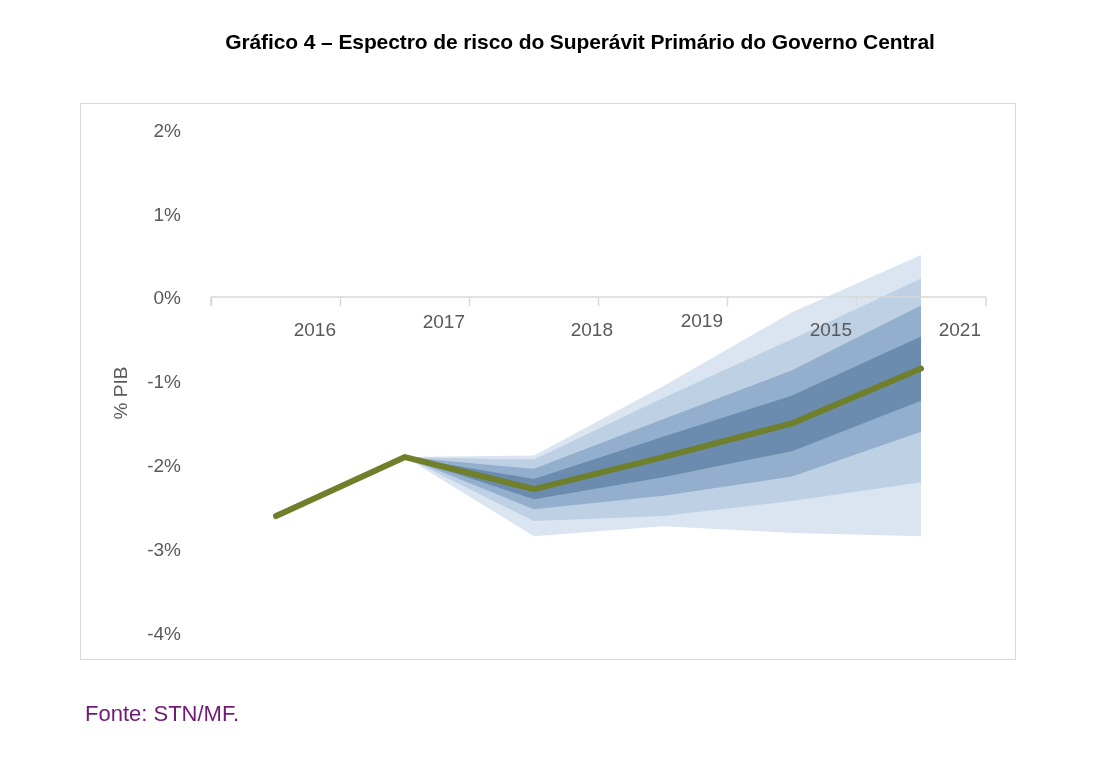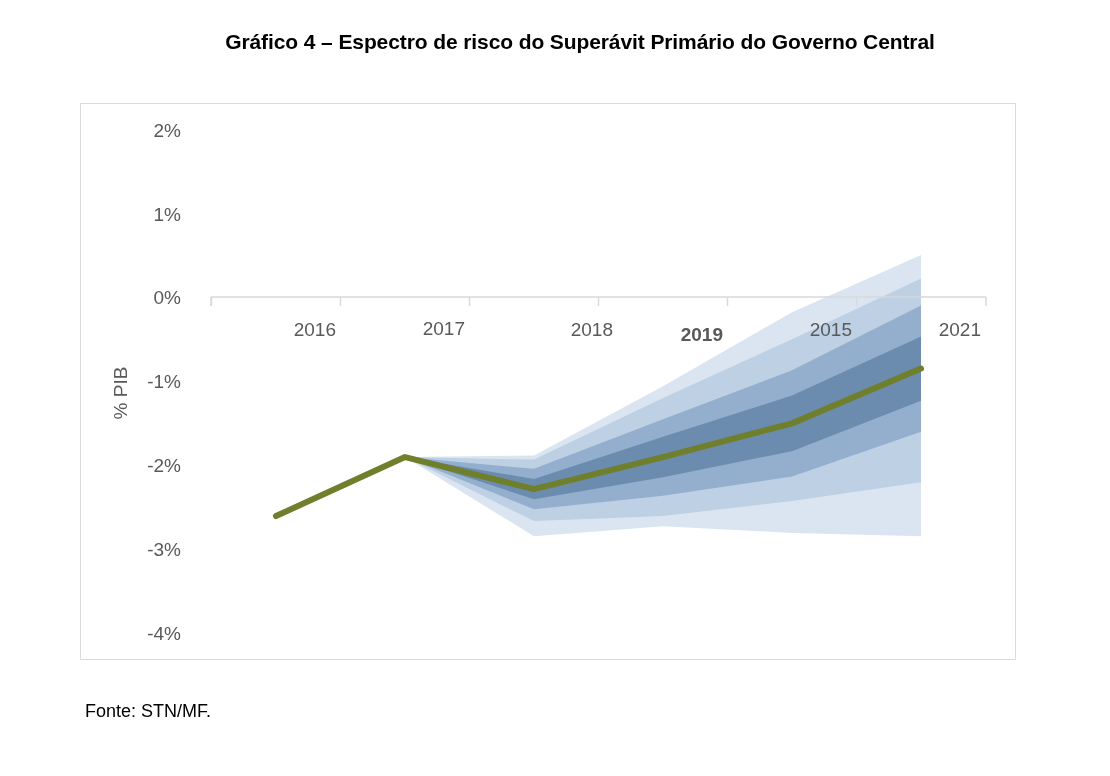--- a/index.html
+++ b/index.html
@@ -60,22 +60,22 @@
     font-size: 19px;
     color: #595959;
     transform: rotate(-90deg);
     transform-origin: 50% 50%;
     white-space: nowrap;
   }
   #source-note {
     position: absolute;
     left: 85px;
     top: 701px;
-    font-size: 18px;
-    color: #000000;
+    font-size: 22px;
+    color: #701a75;
   }
 </style>
 </head>
 <body>
 
 <div id="page-title">Gráfico 4 – Espectro de risco do Superávit Primário do Governo Central</div>
 
 <div id="chart-frame">
 
   <svg id="plot-svg" width="934" height="555" viewBox="0 0 934 555">
@@ -99,21 +99,21 @@
   <div class="ytick-label" style="left:30px; top:100px;">1%</div>
   <div class="ytick-label" style="left:30px; top:183px;">0%</div>
   <div class="ytick-label" style="left:30px; top:267px;">-1%</div>
   <div class="ytick-label" style="left:30px; top:351px;">-2%</div>
   <div class="ytick-label" style="left:30px; top:435px;">-3%</div>
   <div class="ytick-label" style="left:30px; top:519px;">-4%</div>
 
   <div id="y-axis-title" style="left:-5px; top:278px; width:90px; text-align:center;">% PIB</div>
 
   <div class="xtick-label" style="left:135px; top:215px;">2016</div>
-  <div class="xtick-label" style="left:264px; top:214px;">2017</div>
+  <div class="xtick-label" style="left:264px; top:207px;">2017</div>
   <div class="xtick-label" style="left:412px; top:215px;">2018</div>
-  <div class="xtick-label" style="left:522px; top:220px;font-weight:bold;">2019</div>
+  <div class="xtick-label" style="left:522px; top:206px;">2019</div>
   <div class="xtick-label" style="left:651px; top:215px;">2015</div>
   <div class="xtick-label" style="left:780px; top:215px;">2021</div>
 
 </div>
 
 <div id="source-note">Fonte: STN/MF.</div>
 
 </body></html>

